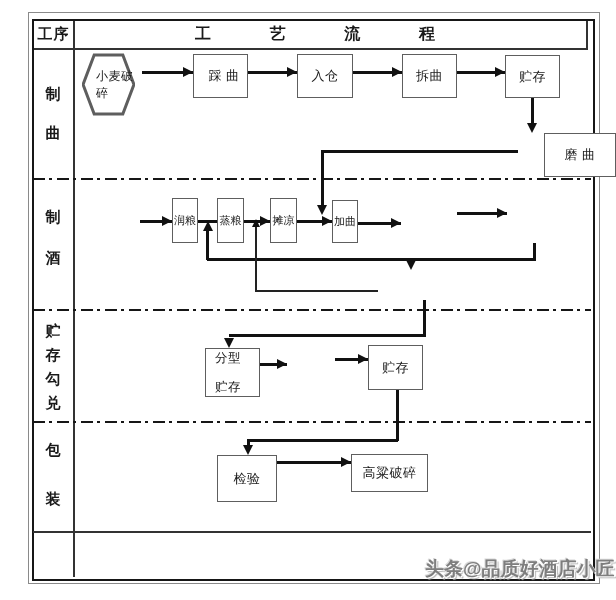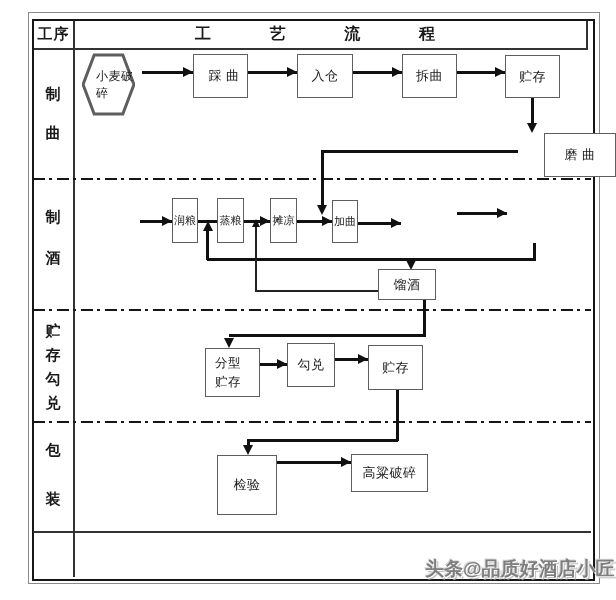--- a/index.html
+++ b/index.html
@@ -8,21 +8,21 @@
   .abs{position:absolute;}
   .frame-outer{border:1px solid #8a8a8a;}
   .frame-inner{border:2px solid #161616;}
   .vline,.hline{background:#111;}
   .thin{background:#222;}
   .sep{background:#333;}
   .dash{height:2px;background:repeating-linear-gradient(90deg,#161616 0 12px,transparent 12px 16px,#161616 16px 19px,transparent 19px 24px);}
   .node{position:absolute;box-sizing:border-box;border:1.5px solid #5e5e5e;background:#fff;
         display:flex;align-items:center;justify-content:center;font-size:13px;letter-spacing:0.5px;}
   .node.narrow{font-size:11px;letter-spacing:0;}
-  .node.twoline{flex-direction:column;align-items:flex-start;justify-content:center;
+  .node.twoline{flex-direction:column;align-items:flex-start;justify-content:space-between;
         padding-left:9px;line-height:1.45;font-size:12.5px;}
   .hexwrap{position:absolute;}
   .hexwrap svg{position:absolute;left:0;top:0;width:100%;height:100%;}
   .hextext{position:absolute;left:14px;top:0;width:42px;height:100%;display:flex;align-items:center;
         font-size:12px;line-height:1.35;letter-spacing:0.5px;}
   .tri{position:absolute;width:0;height:0;border-style:solid;border-color:transparent;}
   .tri.r{border-width:5.5px 0 5.5px 10px;border-left-color:#111;}
   .tri.d{border-width:10px 5.5px 0 5.5px;border-top-color:#111;}
   .tri.u{border-width:0 5.5px 10px 5.5px;border-bottom-color:#111;}
   .tri.u.small{border-width:0 4.5px 8px 4.5px;}
@@ -136,26 +136,24 @@
   <div class="node" style="left:193px;top:54px;width:55px;height:44px;padding-left:7px;">踩 曲</div>
   <div class="node" style="left:297px;top:54px;width:56px;height:44px;">入仓</div>
   <div class="node" style="left:402px;top:54px;width:55px;height:44px;">拆曲</div>
   <div class="node" style="left:505px;top:55px;width:55px;height:43px;">贮存</div>
   <div class="node" style="left:544px;top:133px;width:72px;height:44px;text-align:center;">磨 曲</div>
 
   <div class="node narrow" style="left:172px;top:198px;width:26px;height:45px;">润粮</div>
   <div class="node narrow" style="left:217px;top:198px;width:27px;height:45px;">蒸粮</div>
   <div class="node narrow" style="left:270px;top:198px;width:27px;height:45px;">摊凉</div>
   <div class="node narrow" style="left:332px;top:200px;width:26px;height:43px;">加曲</div>
-  <div class="node" style="left:378px;top:269px;width:58px;height:31px;">馏酒</div>
 
   <div class="node twoline" style="left:205px;top:348px;width:55px;height:49px;">
     <span>分型</span>
     <span>贮存</span>
   </div>
-  <div class="node" style="left:287px;top:343px;width:48px;height:44px;">勾兑</div>
   <div class="node" style="left:368px;top:345px;width:55px;height:45px;">贮存</div>
 
-  <div class="node" style="left:217px;top:455px;width:60px;height:60px;">检验</div>
+  <div class="node" style="left:217px;top:455px;width:60px;height:47px;">检验</div>
   <div class="node" style="left:351px;top:454px;width:77px;height:38px;">高粱破碎</div>
 
   <div class="abs watermark">头条@品质好酒店小匠</div>
 </div>
 
 </body></html>

